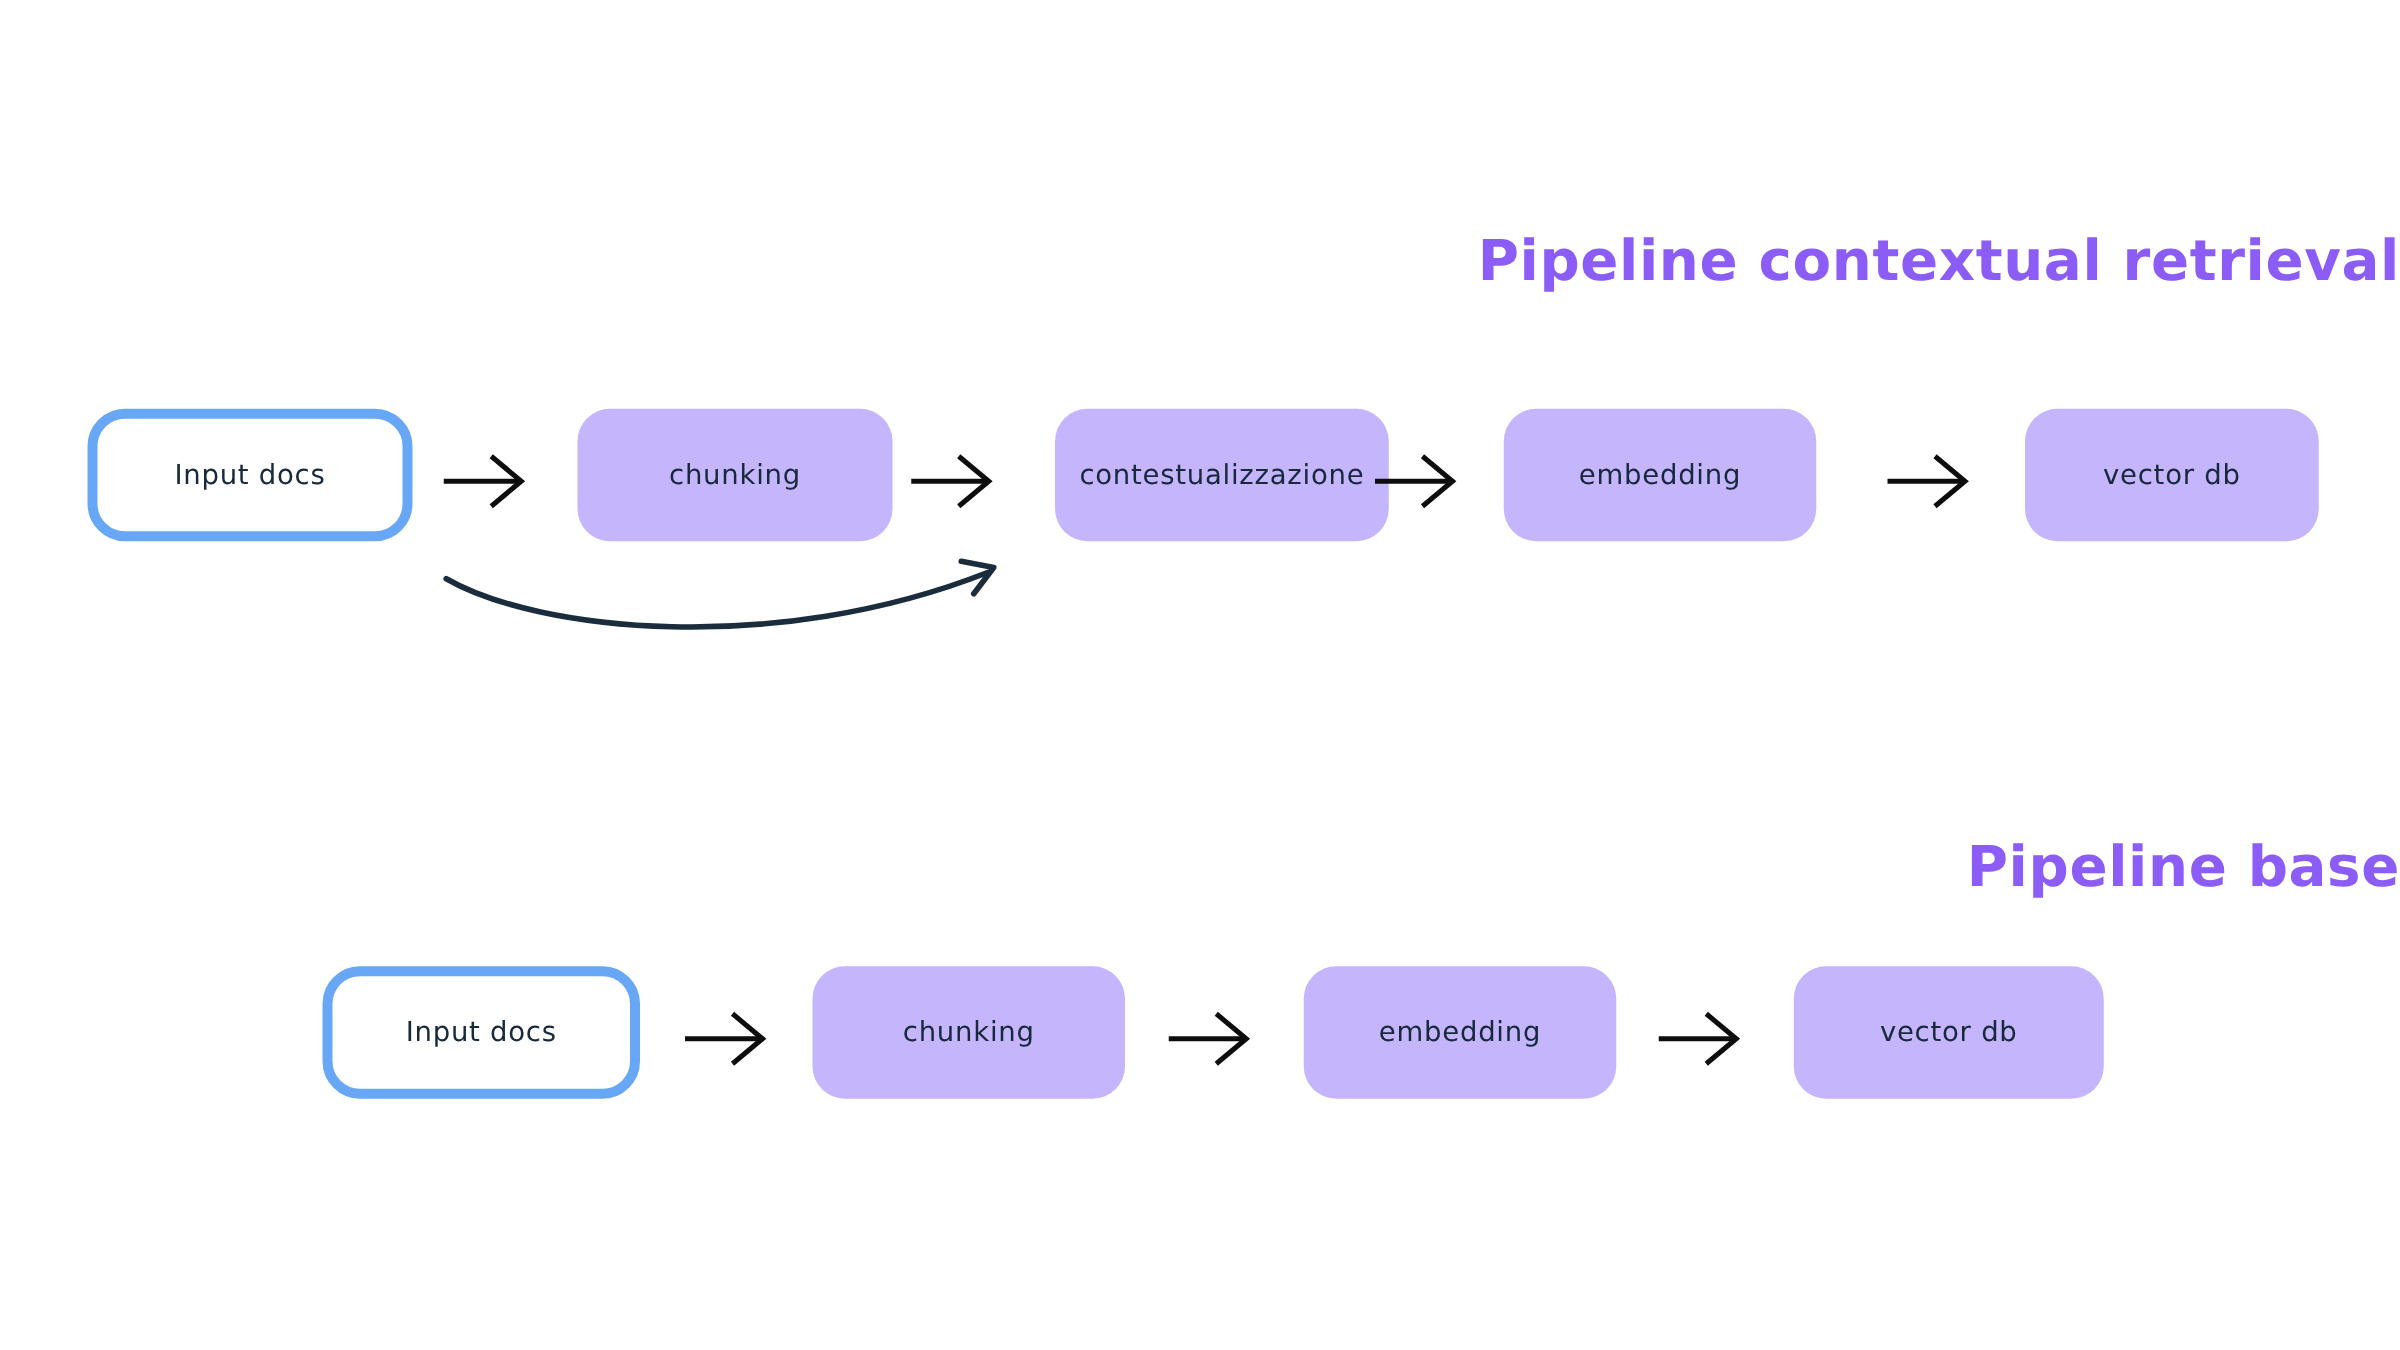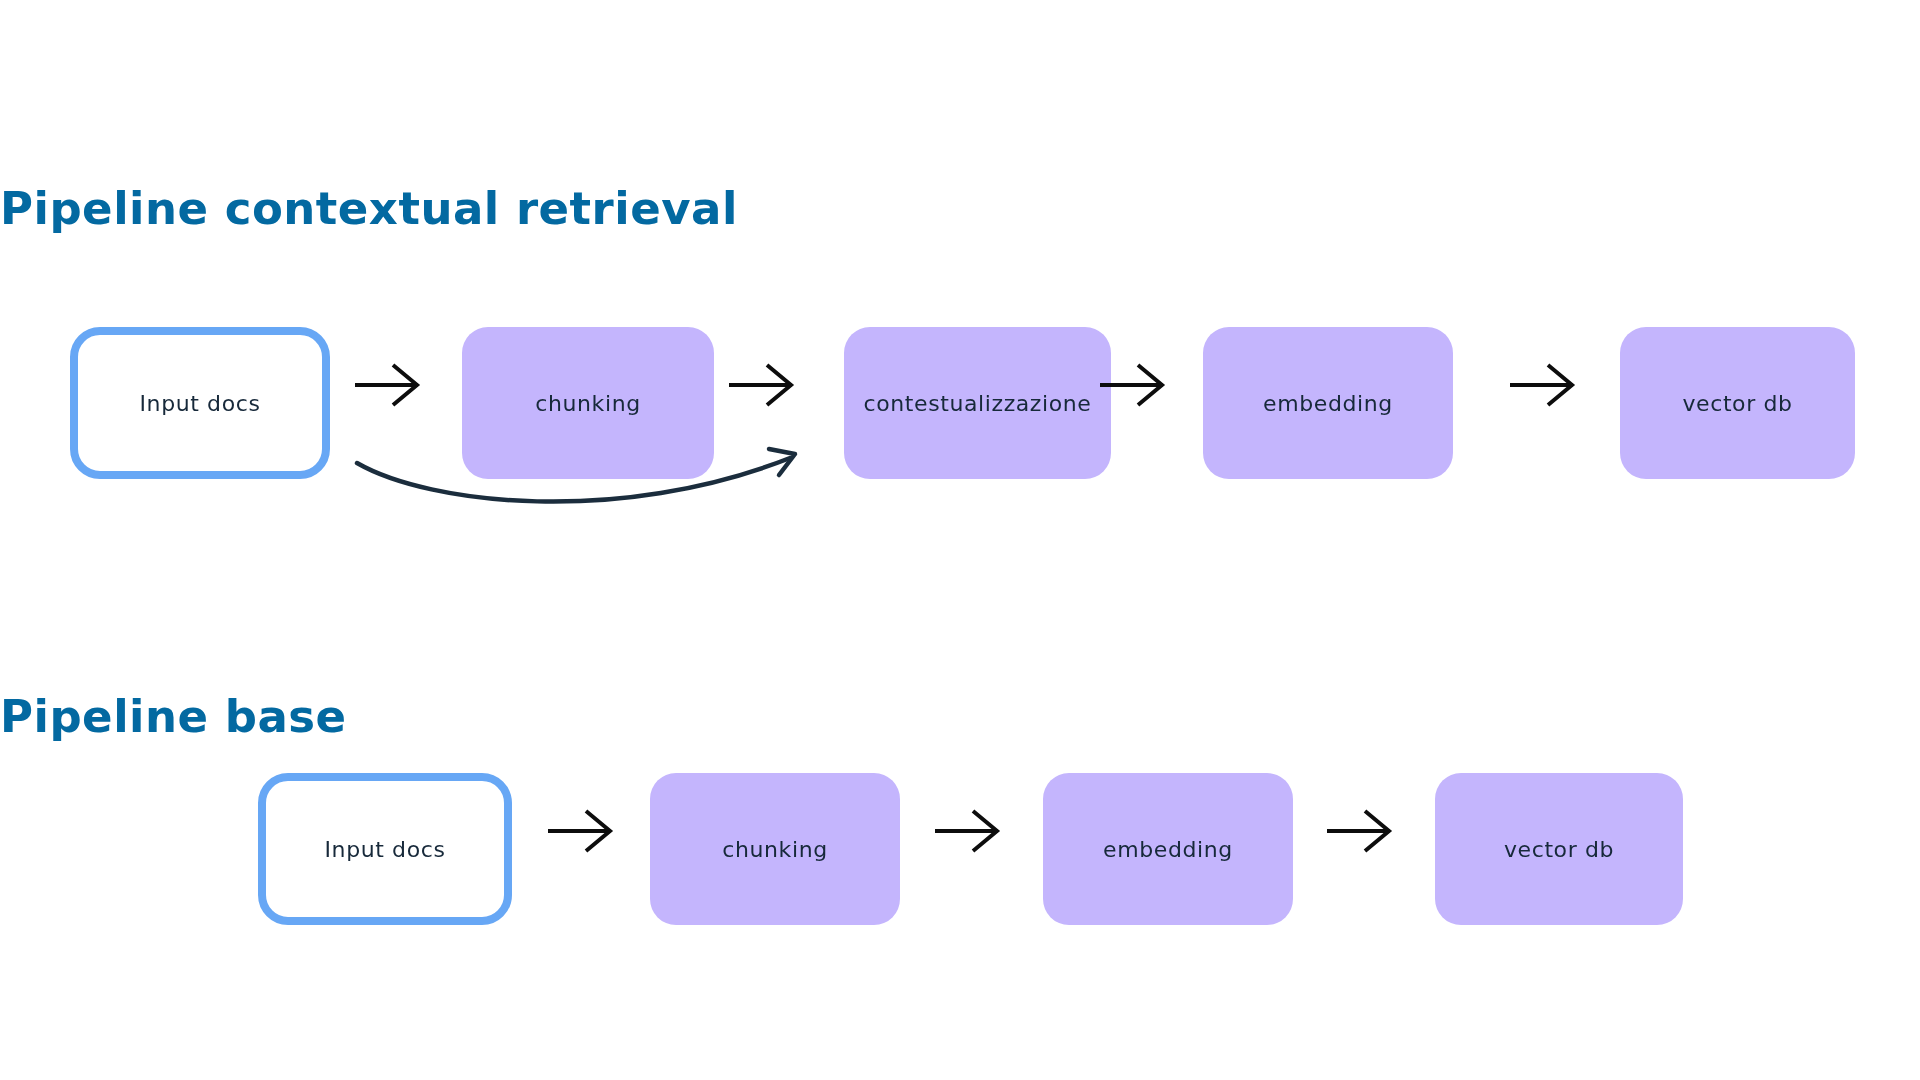--- a/index.html
+++ b/index.html
@@ -13,33 +13,33 @@
     height: 1080px;
     background: #ffffff;
     overflow: hidden;
     font-family: "DejaVu Sans", "Liberation Sans", sans-serif;
   }
   .title {
     position: absolute;
     left: 0;
     width: 1920px;
     margin: 0;
-    text-align: left;
+    text-align: right;
     font-size: 45px;
     line-height: 52px;
     font-weight: 800;
-    color: #0369a1;
+    color: #8b5cf6;
     letter-spacing: 0.5px;
   }
   .title.t1 { top: 183px; }
-  .title.t2 { top: 668px; margin-top: 23px; }
+  .title.t2 { top: 668px; }
   .node {
     position: absolute;
     box-sizing: border-box;
-    height: 152px;
+    height: 106px;
     border-radius: 26px;
     display: flex;
     align-items: center;
     justify-content: center;
     font-size: 22px;
     letter-spacing: 0.6px;
     color: #17293a;
   }
   .node.process { background: #c4b5fd; }
   .node.input {

